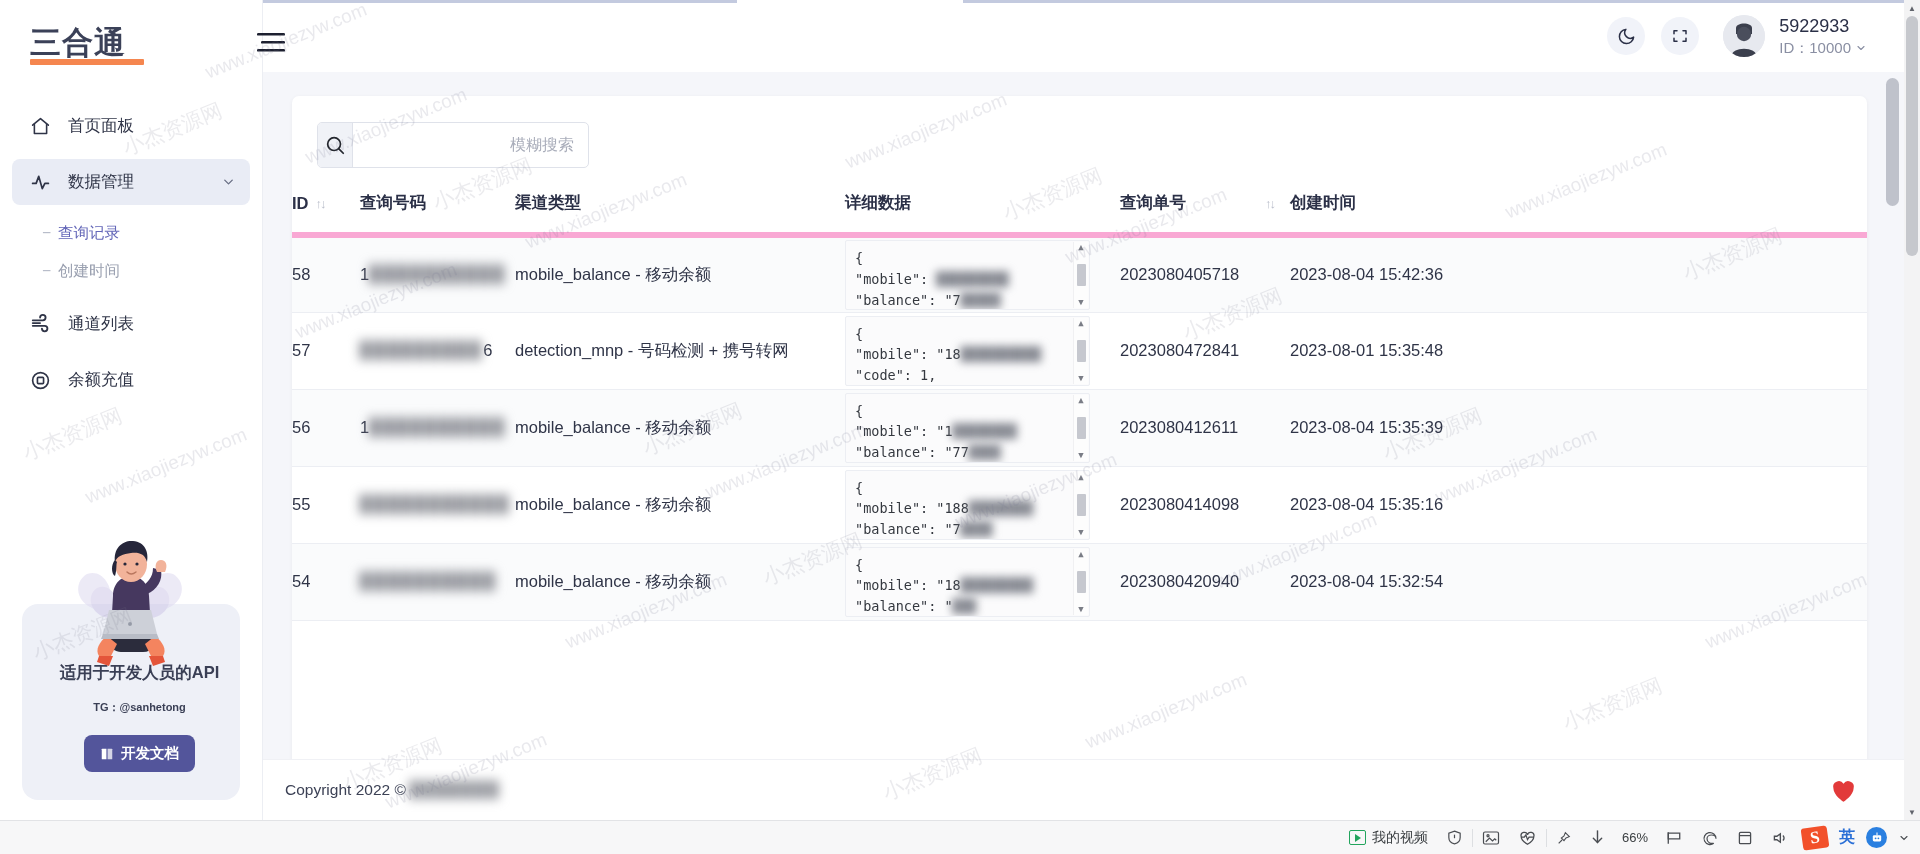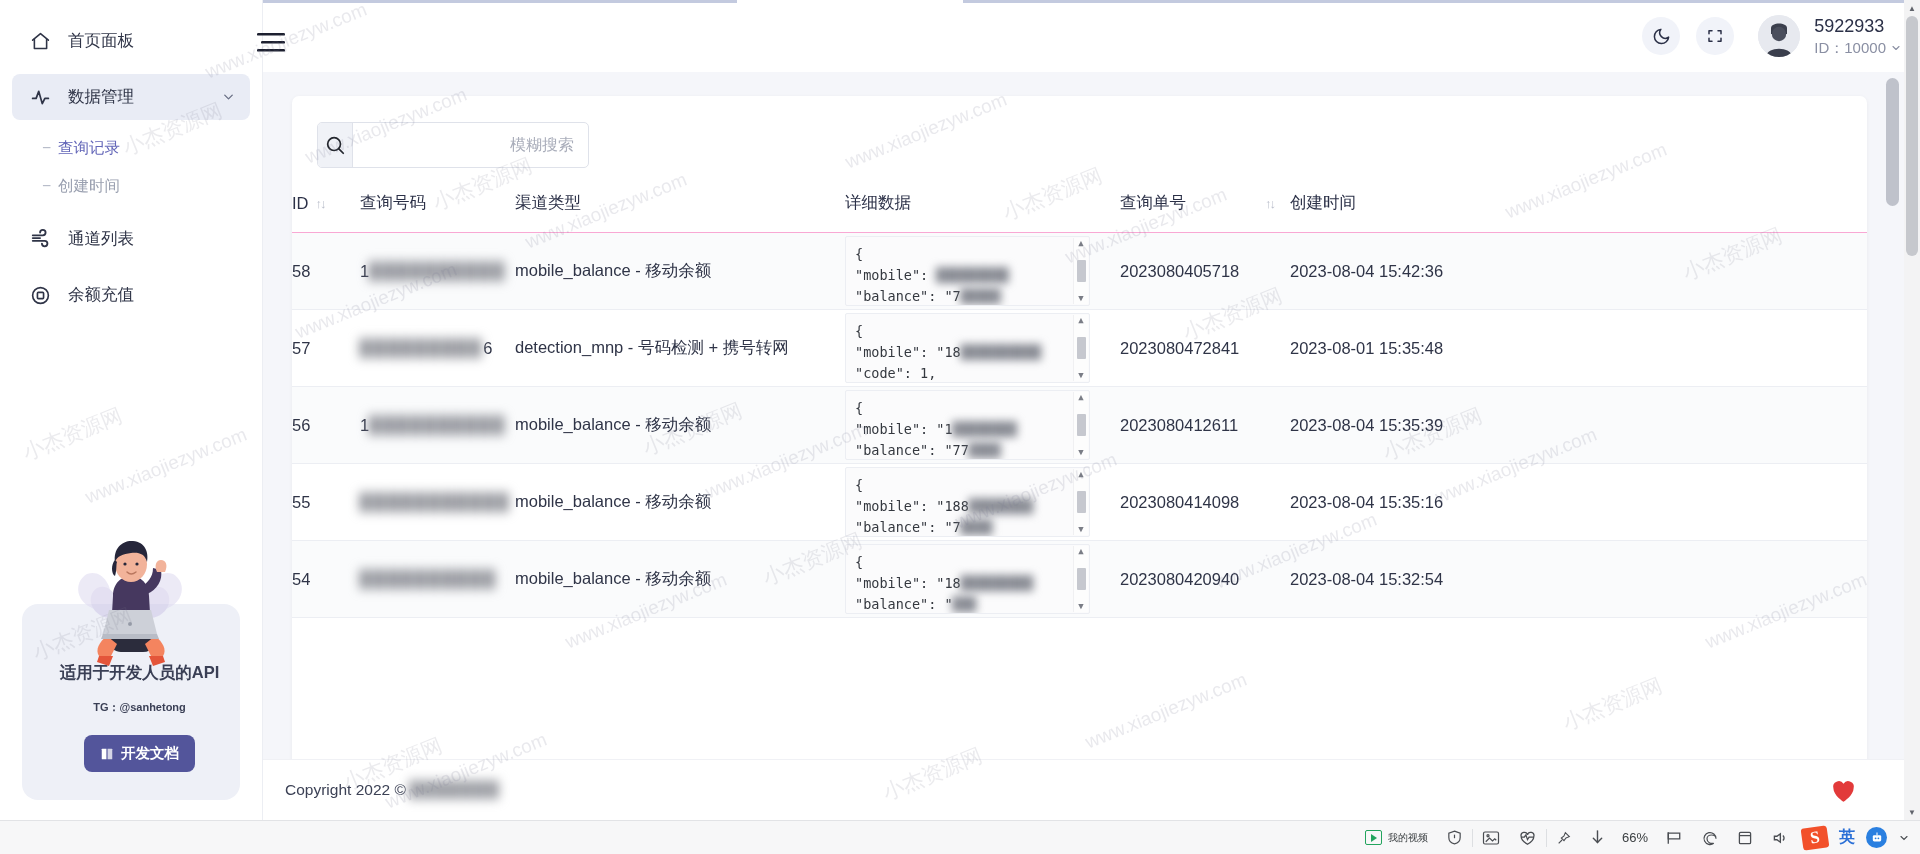--- a/index.html
+++ b/index.html
@@ -81,21 +81,21 @@
     display: inline-flex; align-items: center; gap: 7px;
     background: #53559b; color: #fff; border: none; border-radius: 8px;
     padding: 9px 16px; font-size: 14.5px; cursor: pointer;
     font-family: "Liberation Sans", sans-serif; font-weight: 600;
   }
 
   
   .header {
     position: absolute; left: 263px; top: 0; right: 0; height: 72px;
     background: #fff; z-index: 15; display: flex; align-items: center;
-    justify-content: flex-end; padding-right: 18px;
+    justify-content: flex-end; padding-right: 53px;
   }
   .hdr-blue-line {
     position: absolute; left: 263px; top: 0; width: 474px; height: 3px;
     background: #c3cadf; z-index: 16;
   }
   .hdr-blue-line2 {
     position: absolute; left: 963px; top: 0; right: 0; height: 3px;
     background: #c3cadf; z-index: 16;
   }
   .circle-btn {
@@ -128,22 +128,22 @@
     display: flex; align-items: center; justify-content: center; cursor: pointer;
   }
   .search-input {
     flex: 1; border: none; outline: none; padding: 0 14px; font-size: 16px;
     color: #333; font-family: "Liberation Sans", sans-serif; background: transparent; text-align: right;
   }
   .search-input::placeholder { color: #a9adba; }
 
   table.grid { width: 100%; border-collapse: collapse; margin-top: 24px; table-layout: fixed; }
   table.grid thead th {
-    text-align: center; font-size: 16.5px; color: #2b3047; font-weight: 400;
-    padding: 0 0 18px 0; border-bottom: 1px solid #f9a8d4; vertical-align: middle;
+    text-align: center; font-size: 16.5px; color: #2b3047; font-weight: 700;
+    padding: 0 0 18px 0; border-bottom: 6px solid #f9a8d4; vertical-align: middle;
   }
   .th-in { display: flex; align-items: center; gap: 7px; }
   .sorter { display: inline-flex; flex-direction: row; color: #b9bdca; font-size: 13px; letter-spacing: -2px; }
   table.grid tbody td {
     font-size: 16.5px; color: #2f3447; padding: 0; height: 77px;
     border-bottom: 1px solid #eceef3; vertical-align: middle;
   }
   tr.row-alt td { background: #fafbfc; }
   .blurcell { display: inline-block; position: relative; }
   .blurtxt { filter: blur(5.5px); color: #8d8f96; letter-spacing: 1px; user-select: none; }
@@ -198,21 +198,21 @@
 
   
   .browserbar {
     position: absolute; left: 0; right: 0; bottom: 0; height: 34px;
     background: #f7f7f8; border-top: 1px solid #e2e3e6;
     display: flex; align-items: center; justify-content: flex-end;
     z-index: 80; padding-right: 4px; gap: 0;
   }
   .bb-item {
     display: flex; align-items: center; gap: 6px; padding: 0 9px; height: 34px;
-    font-size: 10px; color: #3c4043; cursor: pointer;
+    font-size: 14px; color: #3c4043; cursor: pointer;
   }
   .bb-sep { width: 1px; height: 18px; background: #dddfe2; }
   .bb-play {
     width: 17px; height: 15px; border: 1.6px solid #22a45d; border-radius: 2px;
     display: flex; align-items: center; justify-content: center;
   }
   .bb-tri {
     width: 0; height: 0; border-left: 6px solid #22a45d;
     border-top: 4px solid transparent; border-bottom: 4px solid transparent;
     margin-left: 1px;
@@ -232,20 +232,24 @@
     display: flex; align-items: center; justify-content: center; margin: 0 5px;
   }
   svg { display: block; }
 </style>
 </head>
 <body>
 
 <div class="app">
 
   <div class="sidebar">
+    <div class="logo-wrap">
+      <div class="logo-txt">三合通</div>
+      <div class="logo-bar"></div>
+    </div>
 
     <div class="nav">
 
       <div class="nav-item">
         <span class="ico">
           <svg width="21" height="21" viewBox="0 0 24 24" fill="none" stroke="currentColor" stroke-width="1.8" stroke-linecap="round" stroke-linejoin="round">
               <path d="M3 10.5L12 3l9 7.5"></path>
               <path d="M5 9.5V20h14V9.5"></path>
             </svg>
         </span>

